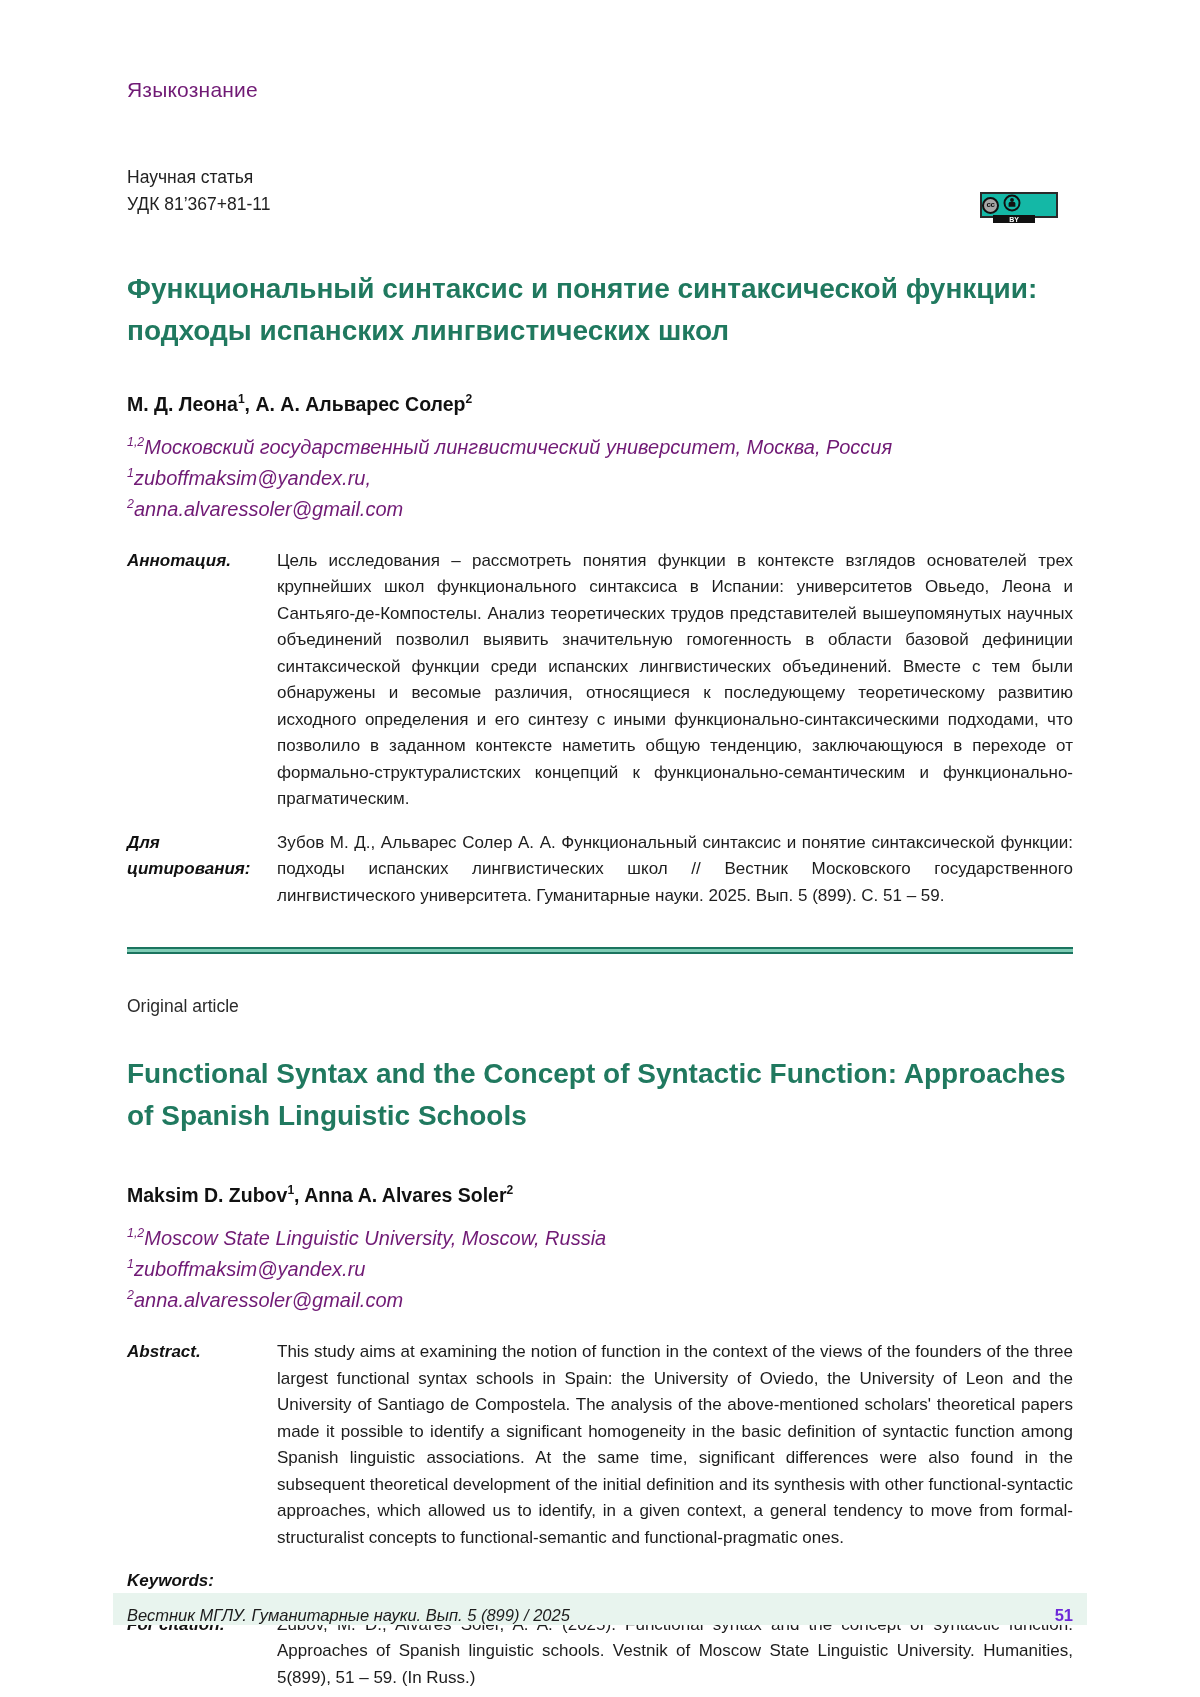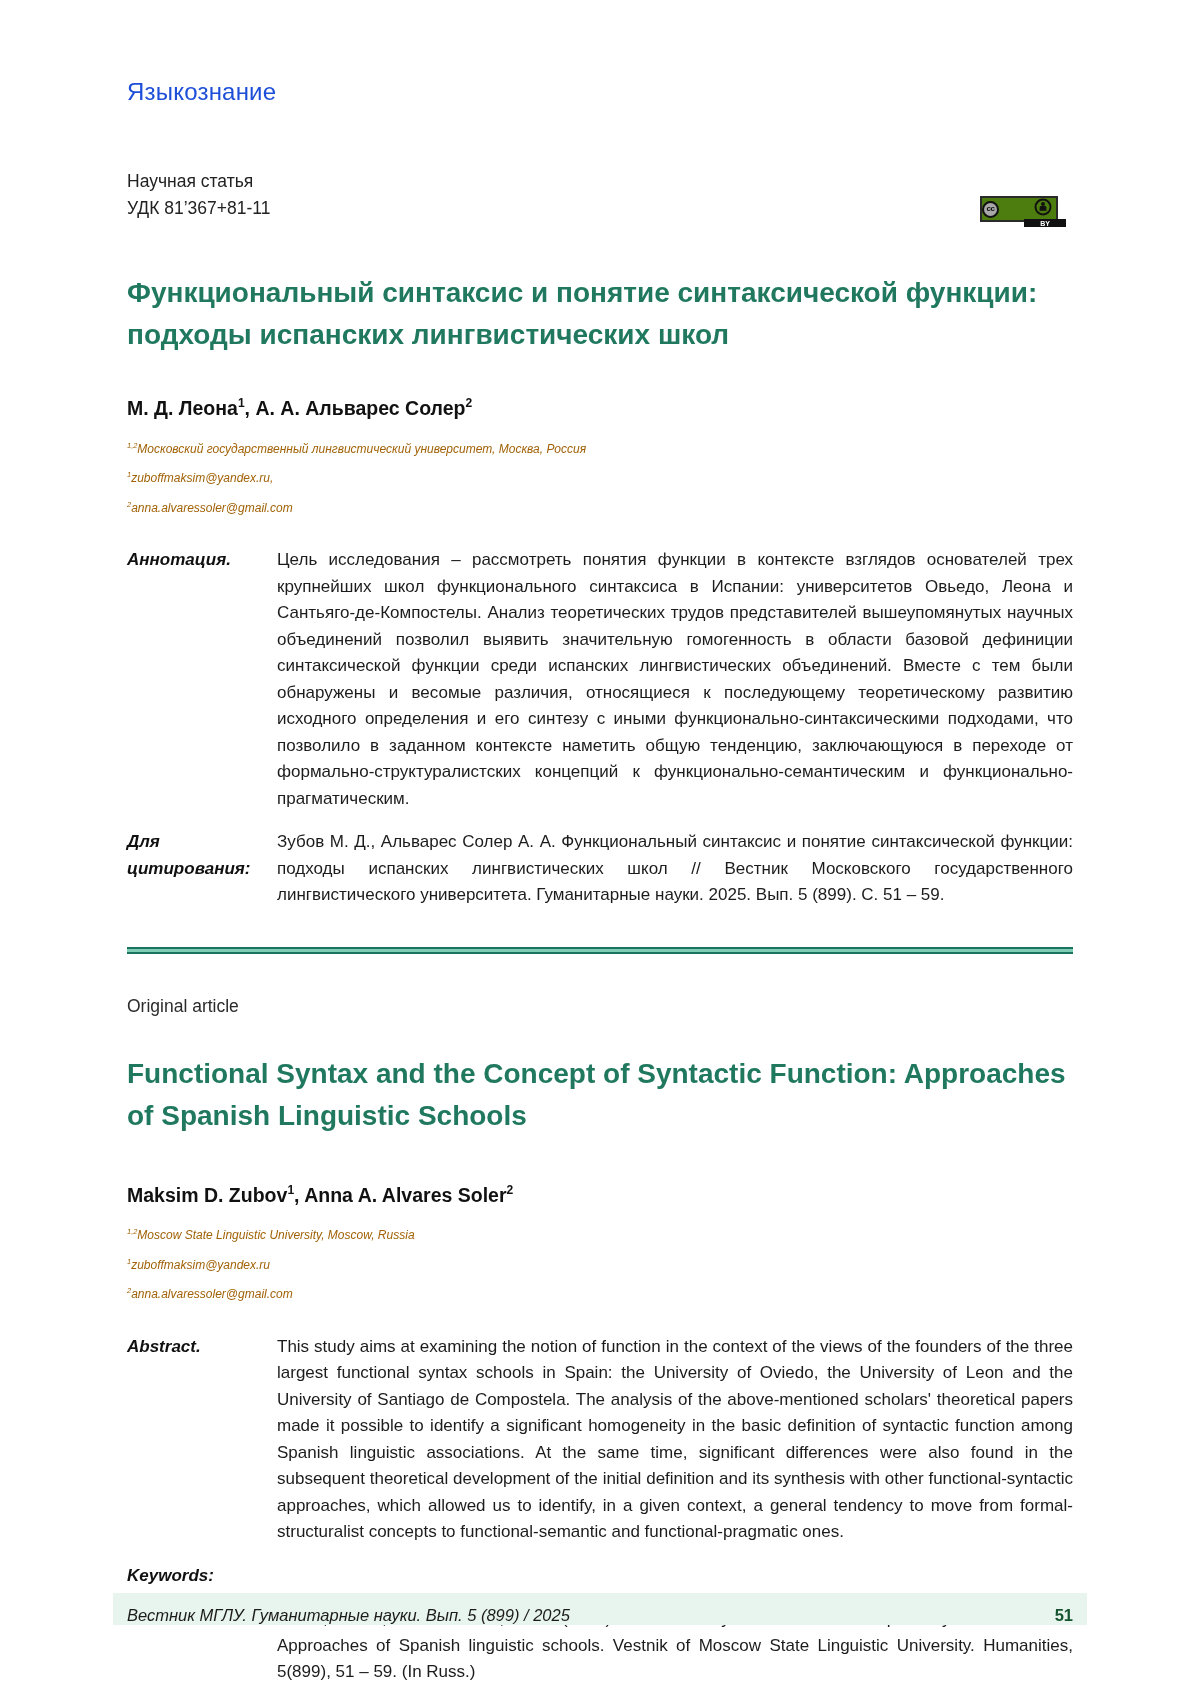--- a/index.html
+++ b/index.html
@@ -7,30 +7,30 @@
     position:relative;
     width:1200px;height:1697px;
     box-sizing:border-box;
     padding:78px 127px 0 127px;
     background:#ffffff;
     font-family:"Liberation Sans","DejaVu Sans",sans-serif;
     color:#1c1c1c;
     overflow:hidden;
   }
   .section-header{
-    font-size:24px;font-weight:400;color:#1d4ed8;
+    font-size:21px;font-weight:400;color:#701a75;
     margin:0 0 62px 0;letter-spacing:.2px;
   }
   .article-type-block{position:relative;margin-bottom:50px;}
   .article-type-block div{font-size:17.5px;line-height:27px;color:#222;}
   .cc-badge{
     position:absolute;left:853px;top:28px;
     width:78px;height:26px;
-    background:#4d7c0f;border:2px solid #2a2a2a;
-    display:flex;align-items:center;justify-content:space-between;
+    background:#14b8a6;border:2px solid #2a2a2a;
+    display:flex;align-items:center;justify-content:flex-start;
     box-sizing:border-box;
   }
   .cc-circle{
     width:17px;height:17px;border:2.5px solid #111;border-radius:50%;
     display:flex;align-items:center;justify-content:center;
     font-weight:bold;font-size:8px;color:#111;line-height:1;
     box-sizing:border-box;letter-spacing:-.5px;background:#a8a8a8;
   }
   .cc-person-wrap{position:relative;width:26px;height:22px;display:flex;align-items:flex-start;justify-content:center;}
   .cc-by-bar{
@@ -38,21 +38,21 @@
     background:#111;color:#fff;font-size:7px;font-weight:bold;
     display:flex;align-items:center;justify-content:center;line-height:1;
   }
   .ru-title,.en-title{
     font-size:28px;font-weight:700;line-height:42px;color:#20795f;
     margin:0 0 40px 0;max-width:960px;
   }
   .authors{font-size:19.5px;font-weight:700;color:#111;margin:0 0 13px 0;}
   .authors sup,.affil sup{font-size:.62em;}
   .affiliations{margin:0 0 26px 0;}
-  .affil{font-style:italic;font-size:12px;line-height:26.5px;color:#a16207;}
+  .affil{font-style:italic;font-size:20px;line-height:26.5px;color:#701a75;}
   .meta-row{
     display:grid;grid-template-columns:150px 1fr;
     margin-bottom:17px;
   }
   .meta-label{
     font-size:17px;font-weight:700;font-style:italic;color:#111;
     line-height:26.5px;padding-right:8px;
   }
   .meta-value{
     font-size:17px;line-height:26.5px;color:#1c1c1c;
@@ -64,21 +64,21 @@
   }
   .original-article{font-size:17.5px;color:#2b2b2b;margin:0 0 36px 0;}
   .en-title{margin-bottom:46px;}
   .page-footer{
     position:absolute;left:113px;right:113px;top:1593px;height:32px;
     background:#e8f4ee;
     display:flex;align-items:flex-end;justify-content:space-between;
     padding:0 14px;box-sizing:border-box;
   }
   .footer-journal{font-style:italic;font-size:16.5px;color:#1c1c1c;}
-  .footer-page-num{font-size:16.5px;font-weight:700;color:#14532d;margin-top:46px;}
+  .footer-page-num{font-size:16.5px;font-weight:700;color:#6d28d9;margin-top:46px;}
 </style>
 </head>
 <body>
 
 <div class="page">
 
   <h1 class="section-header">Языкознание</h1>
 
   <div class="article-type-block">
     <div>Научная статья</div>

